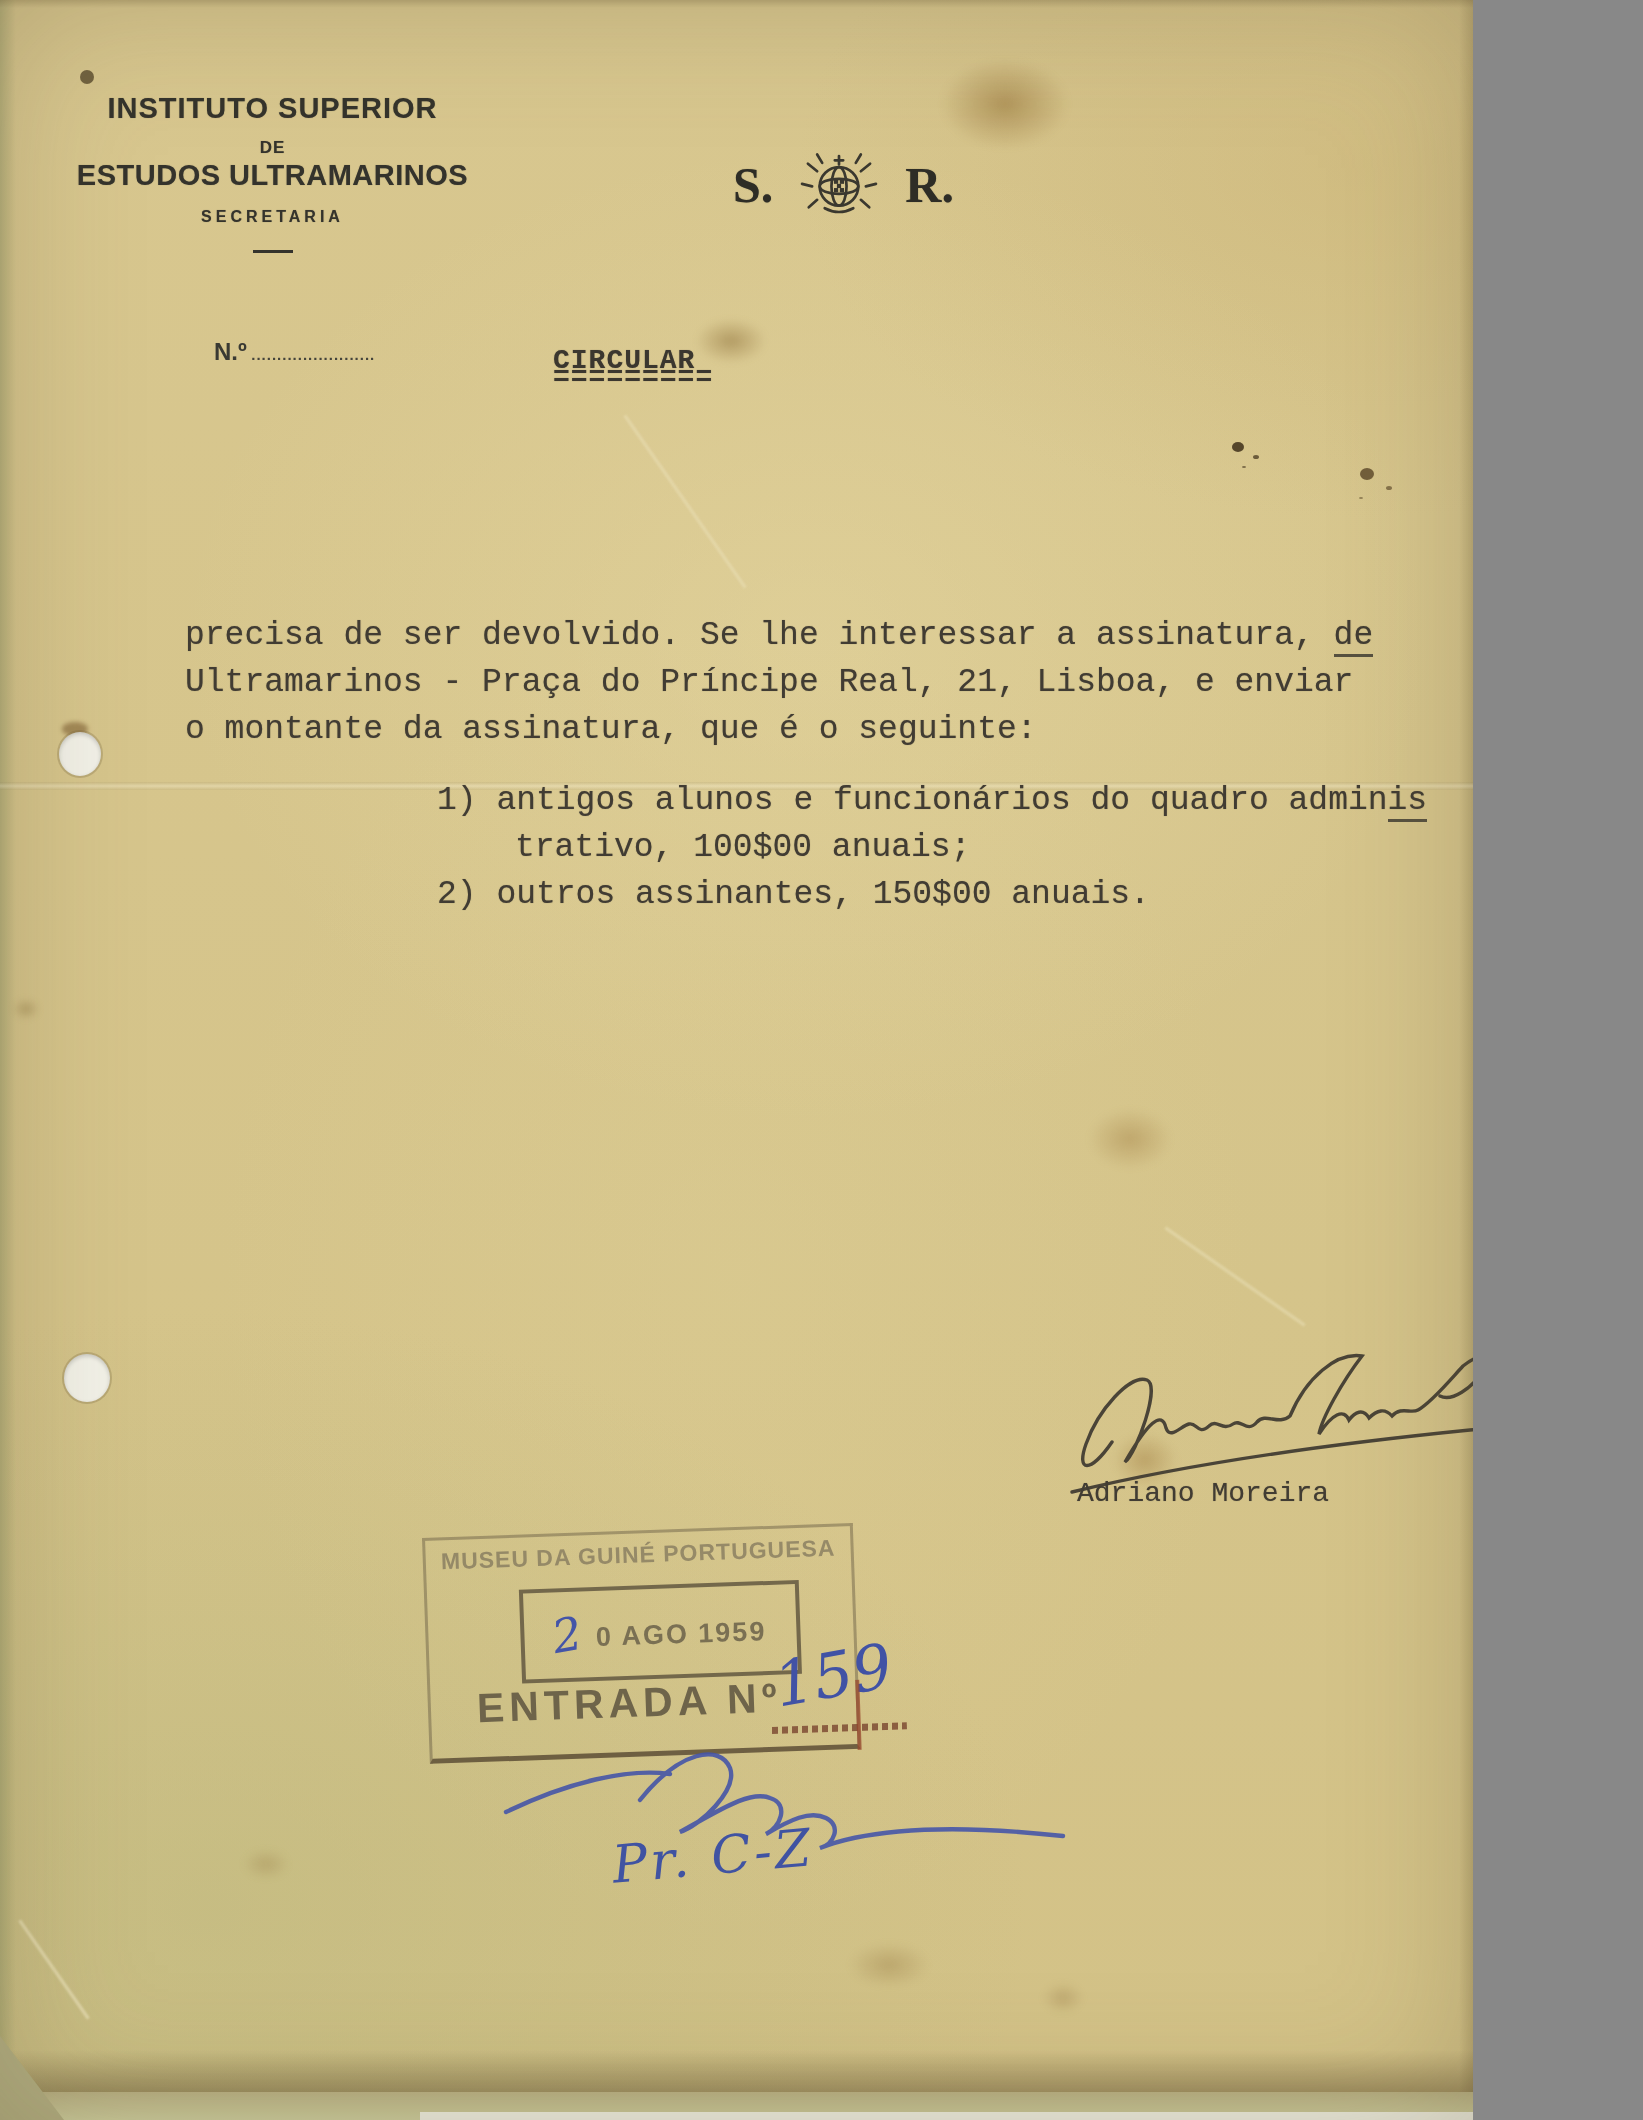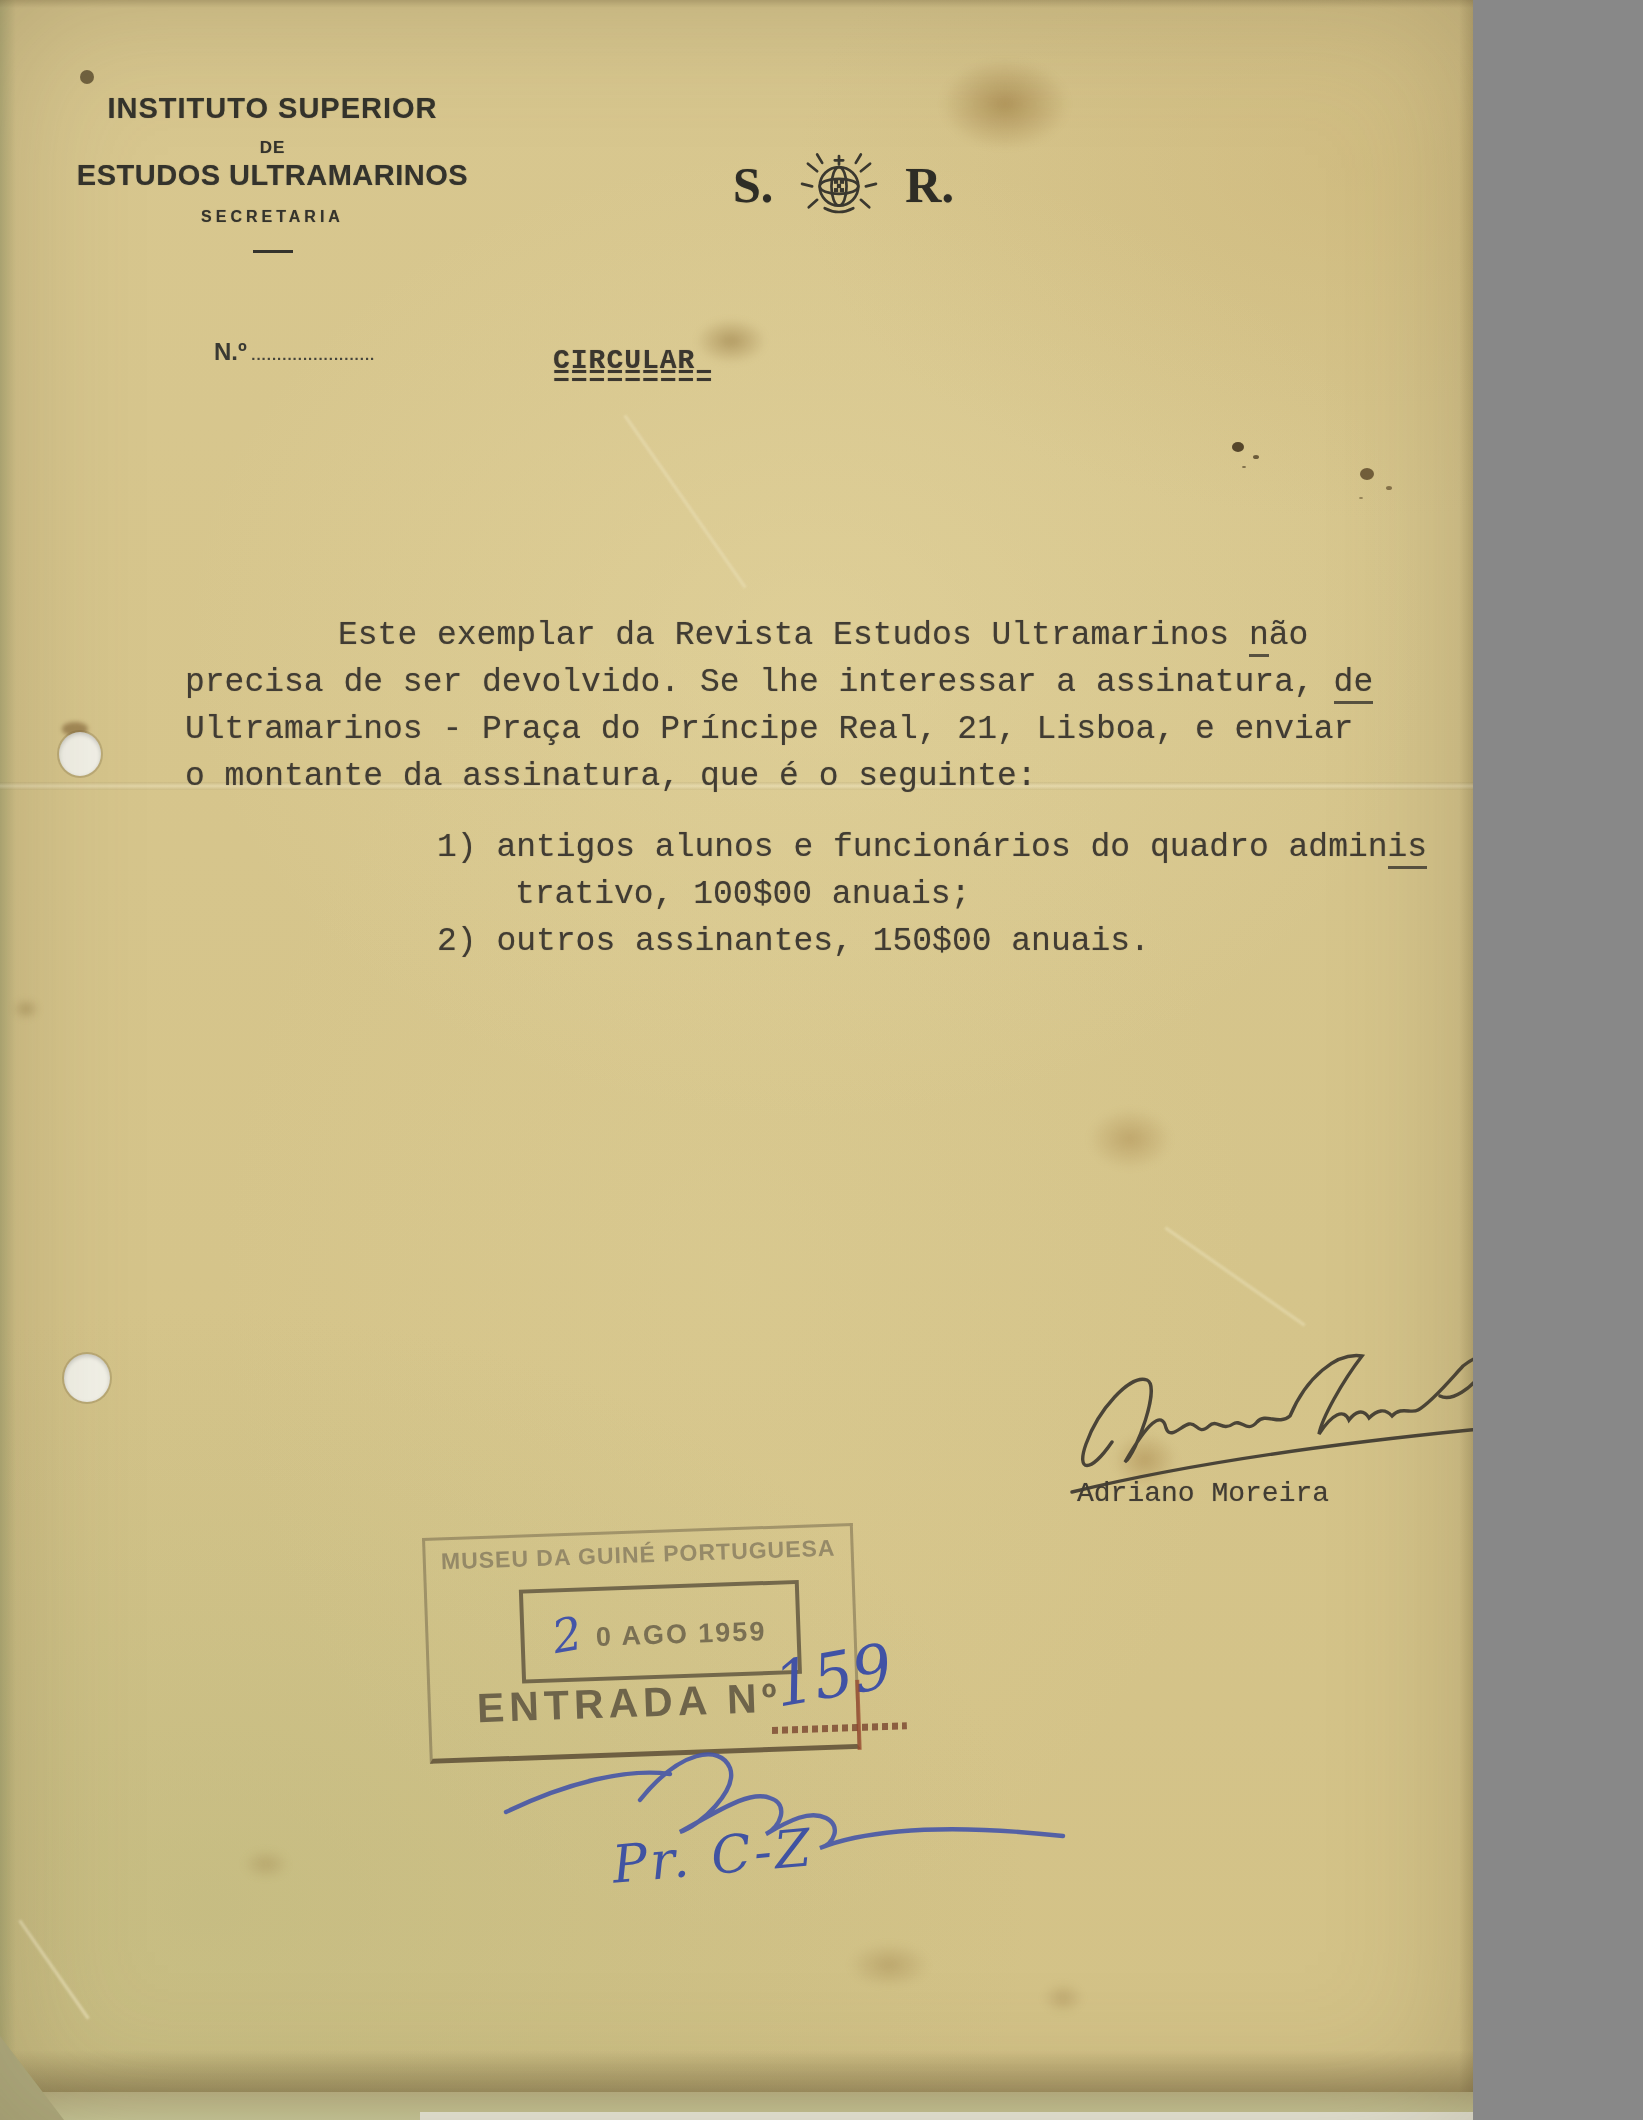--- a/index.html
+++ b/index.html
@@ -181,21 +181,20 @@
     <span class="ref-label">N.º</span>
     <span class="ref-dots">........................</span>
   </div>
 
   <div class="abs heading">
     <div class="heading-title">CIRCULAR</div>
     <div class="heading-underline">=========</div>
   </div>
 
   <div class="abs body-text">
-      <div class="line indent"><span>Este exemplar da Revista Estudos Ultramarinos </span><span class="u">n</span><span>ão</span></div>
       <div class="line"><span>precisa de ser devolvido. Se lhe interessar a assinatura, </span><span class="u">de</span></div>
       <div class="line"><span>Ultramarinos - Praça do Príncipe Real, 21, Lisboa, e enviar</span></div>
       <div class="line"><span>o montante da assinatura, que é o seguinte:</span></div>
       <div class="line list-first gap"><span>1) antigos alunos e funcionários do quadro admin</span><span class="u">is</span></div>
       <div class="line list-cont"><span>trativo, 100$00 anuais;</span></div>
       <div class="line list-first"><span>2) outros assinantes, 150$00 anuais.</span></div>
     </div>
 
   <div class="abs sig-svg">
     <svg width="470" height="175" viewBox="0 0 470 175">

